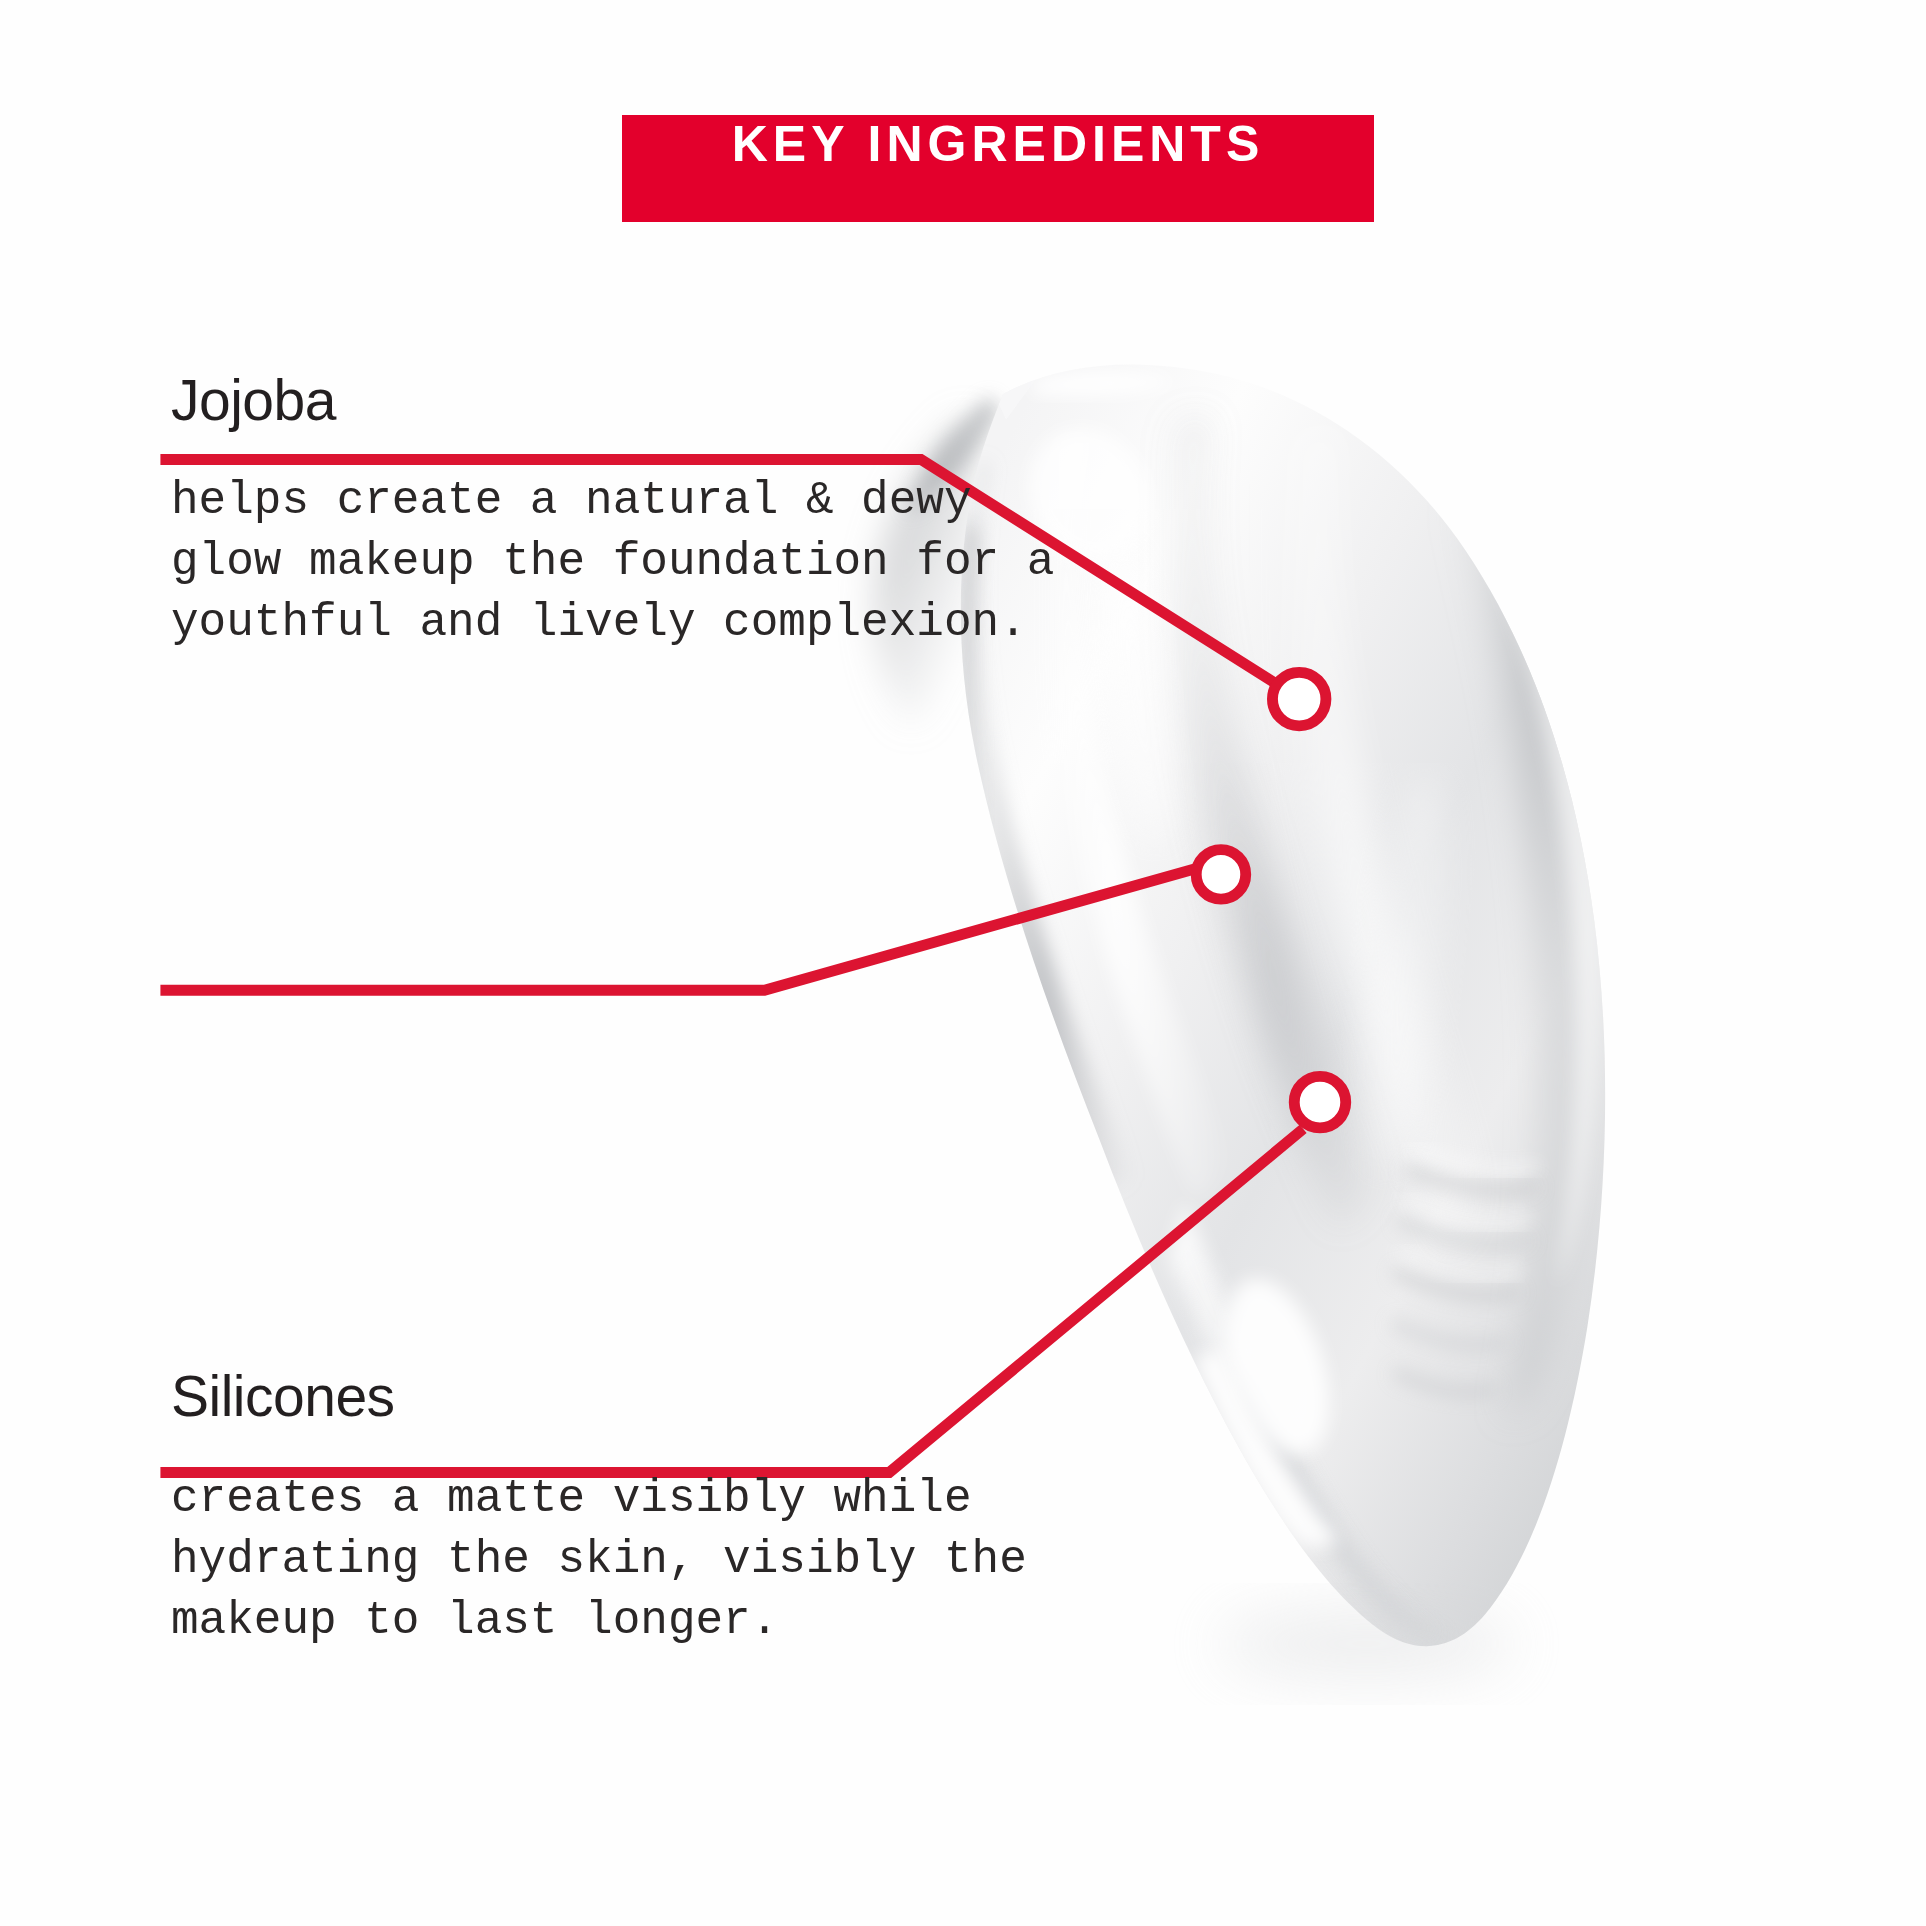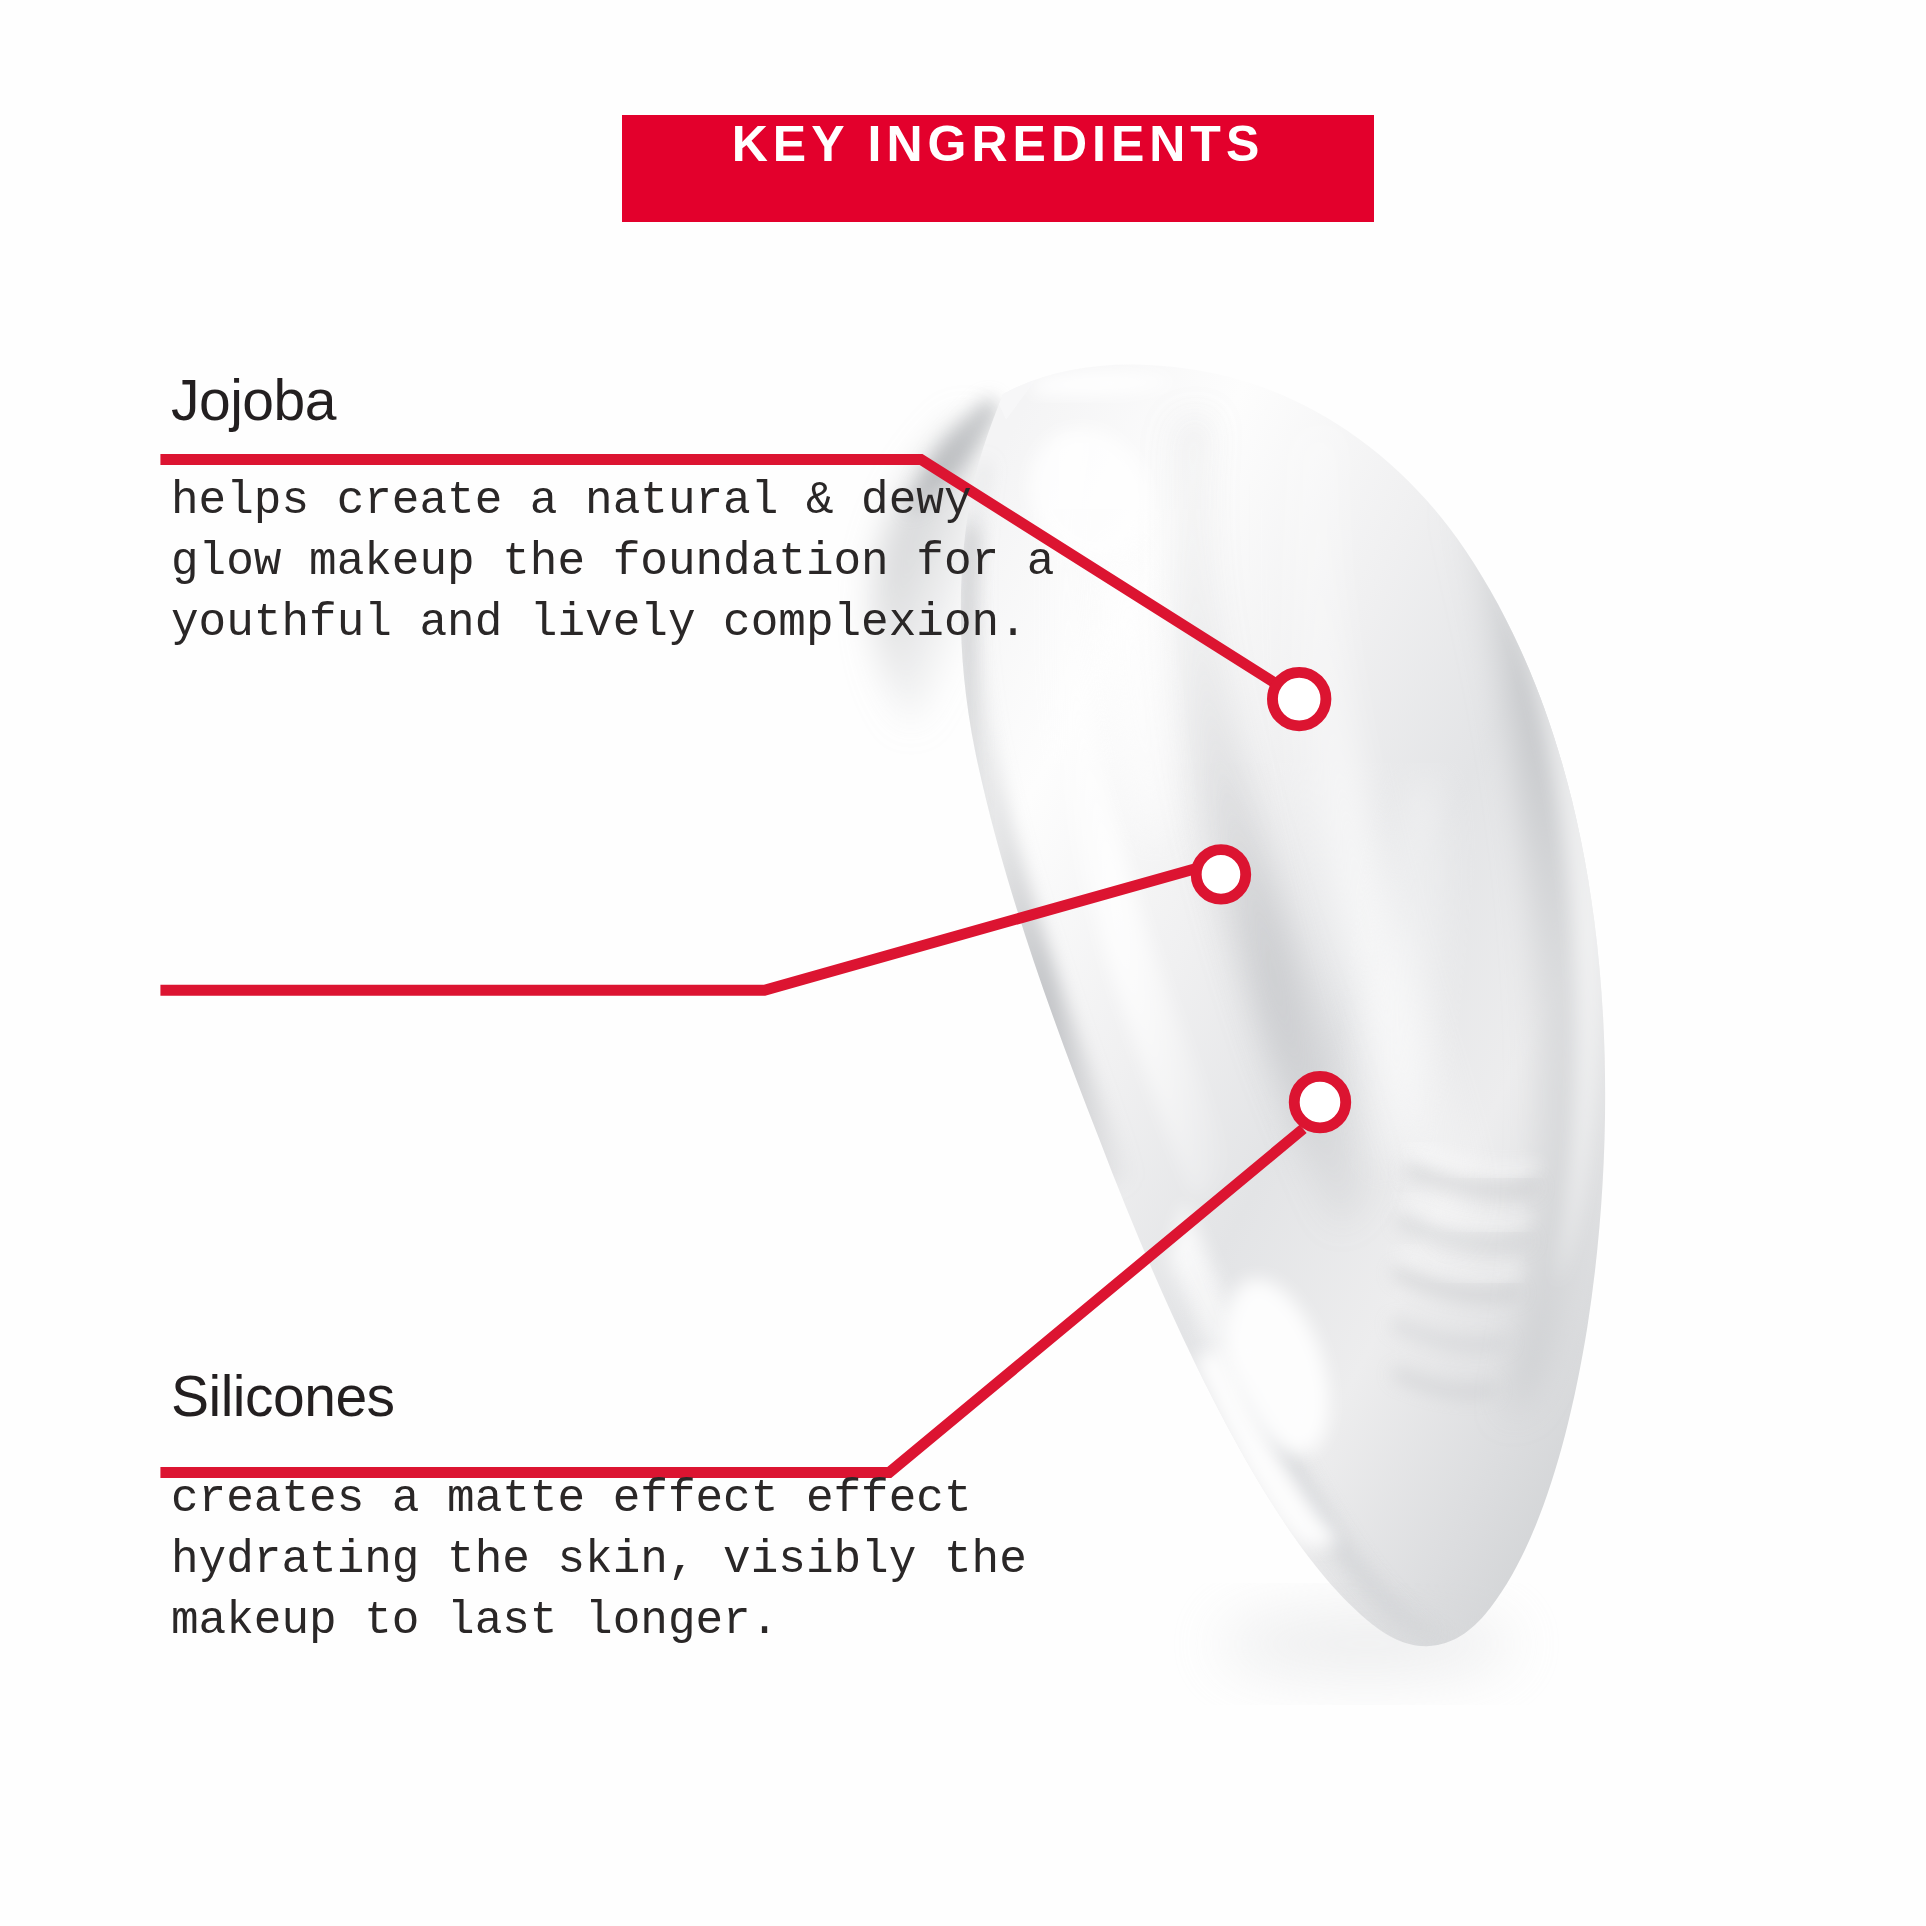--- a/index.html
+++ b/index.html
@@ -266,20 +266,20 @@
       <div>helps create a natural &amp; dewy</div>
       <div>glow makeup the foundation for a</div>
       <div>youthful and lively complexion.</div>
     </div>
   </div>
 
 
   <div class="block" id="block-silicones">
     <h2 class="block-title">Silicones</h2>
     <div class="block-body">
-      <div>creates a matte effect effect</div>
+      <div>creates a matte visibly while</div>
       <div>hydrating the skin, visibly the</div>
       <div>makeup to last longer.</div>
     </div>
   </div>
 
 </div>
 
 
 </body></html>

